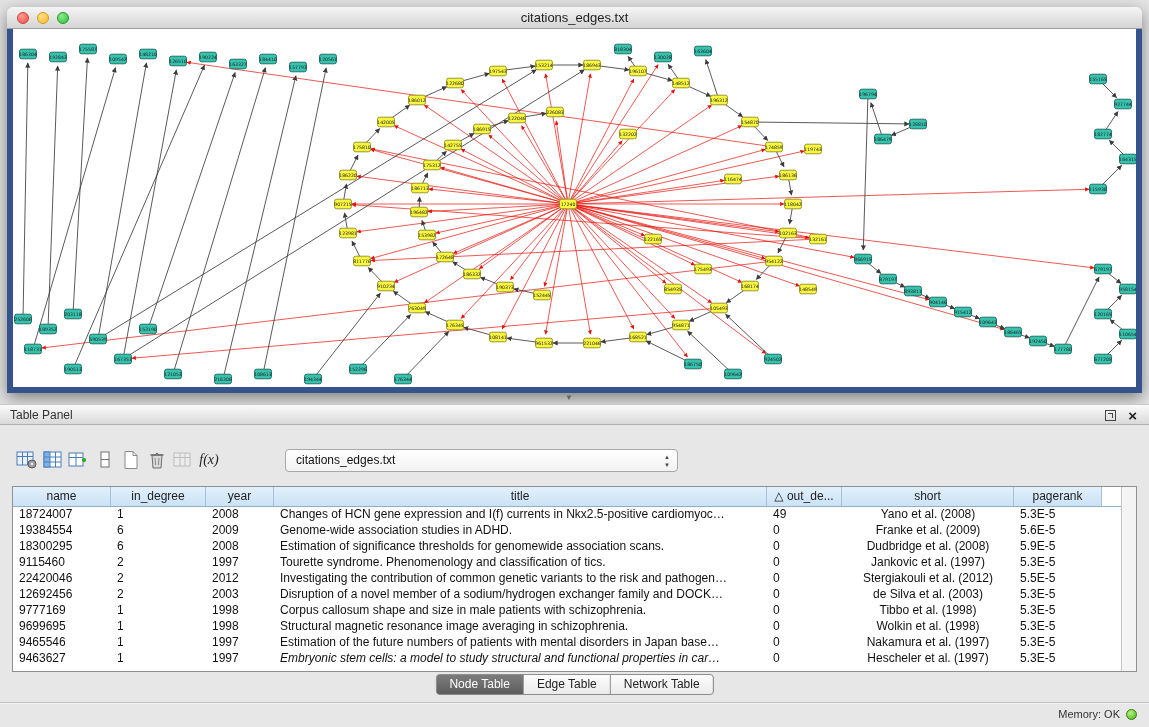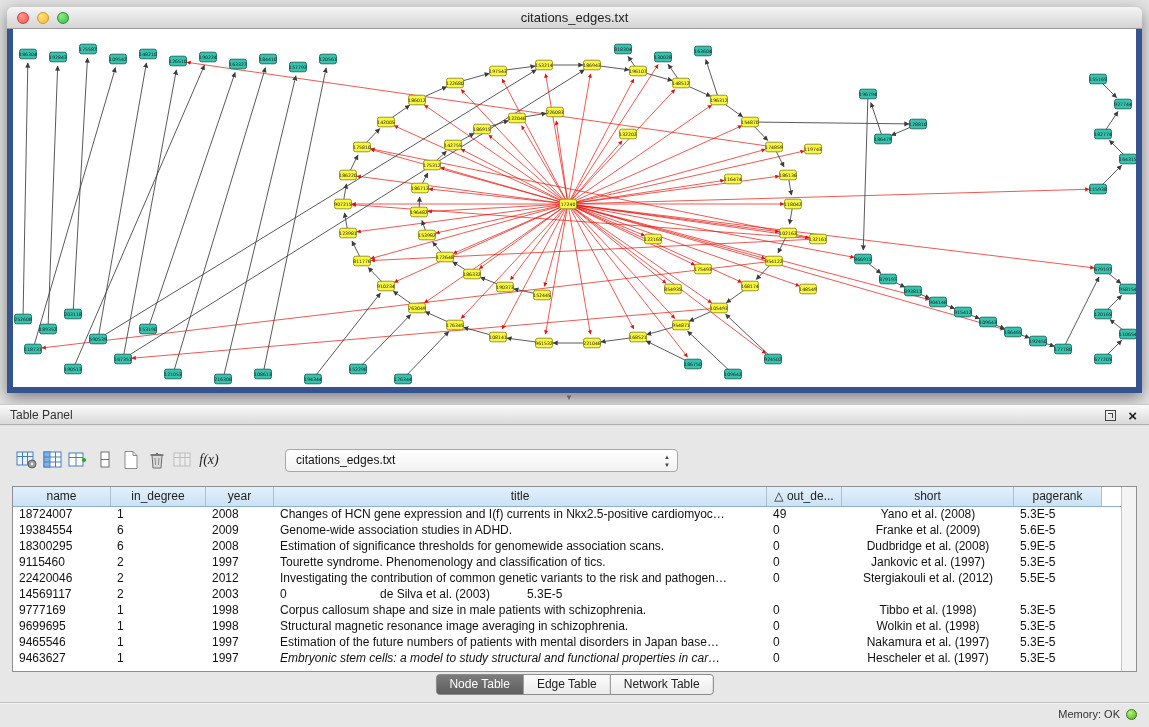--- a/index.html
+++ b/index.html
@@ -841,23 +841,24 @@
       <div class="tr">
         <div class="td col0" style="width: 98px;">22420046</div>
         <div class="td col1" style="width: 95px;">2</div>
         <div class="td col2" style="width: 68px;">2012</div>
         <div class="td col3" style="width: 493px;">Investigating the contribution of common genetic variants to the risk and pathogen…</div>
         <div class="td col4" style="width: 75px;">0</div>
         <div class="td col5" style="width: 172px;">Stergiakouli et al. (2012)</div>
         <div class="td col6" style="width: 88px;">5.5E-5</div>
       </div>
       <div class="tr">
-        <div class="td col0" style="width: 98px;">14569117</div>
+        <div class="td col0" style="width: 98px;">12692456</div>
         <div class="td col1" style="width: 95px;">2</div>
         <div class="td col2" style="width: 68px;">2003</div>
+        <div class="td col3" style="width: 493px;">Disruption of a novel member of a sodium/hydrogen exchanger family and DOCK…</div>
         <div class="td col4" style="width: 75px;">0</div>
         <div class="td col5" style="width: 172px;">de Silva et al. (2003)</div>
         <div class="td col6" style="width: 88px;">5.3E-5</div>
       </div>
       <div class="tr">
         <div class="td col0" style="width: 98px;">9777169</div>
         <div class="td col1" style="width: 95px;">1</div>
         <div class="td col2" style="width: 68px;">1998</div>
         <div class="td col3" style="width: 493px;">Corpus callosum shape and size in male patients with schizophrenia.</div>
         <div class="td col4" style="width: 75px;">0</div>

